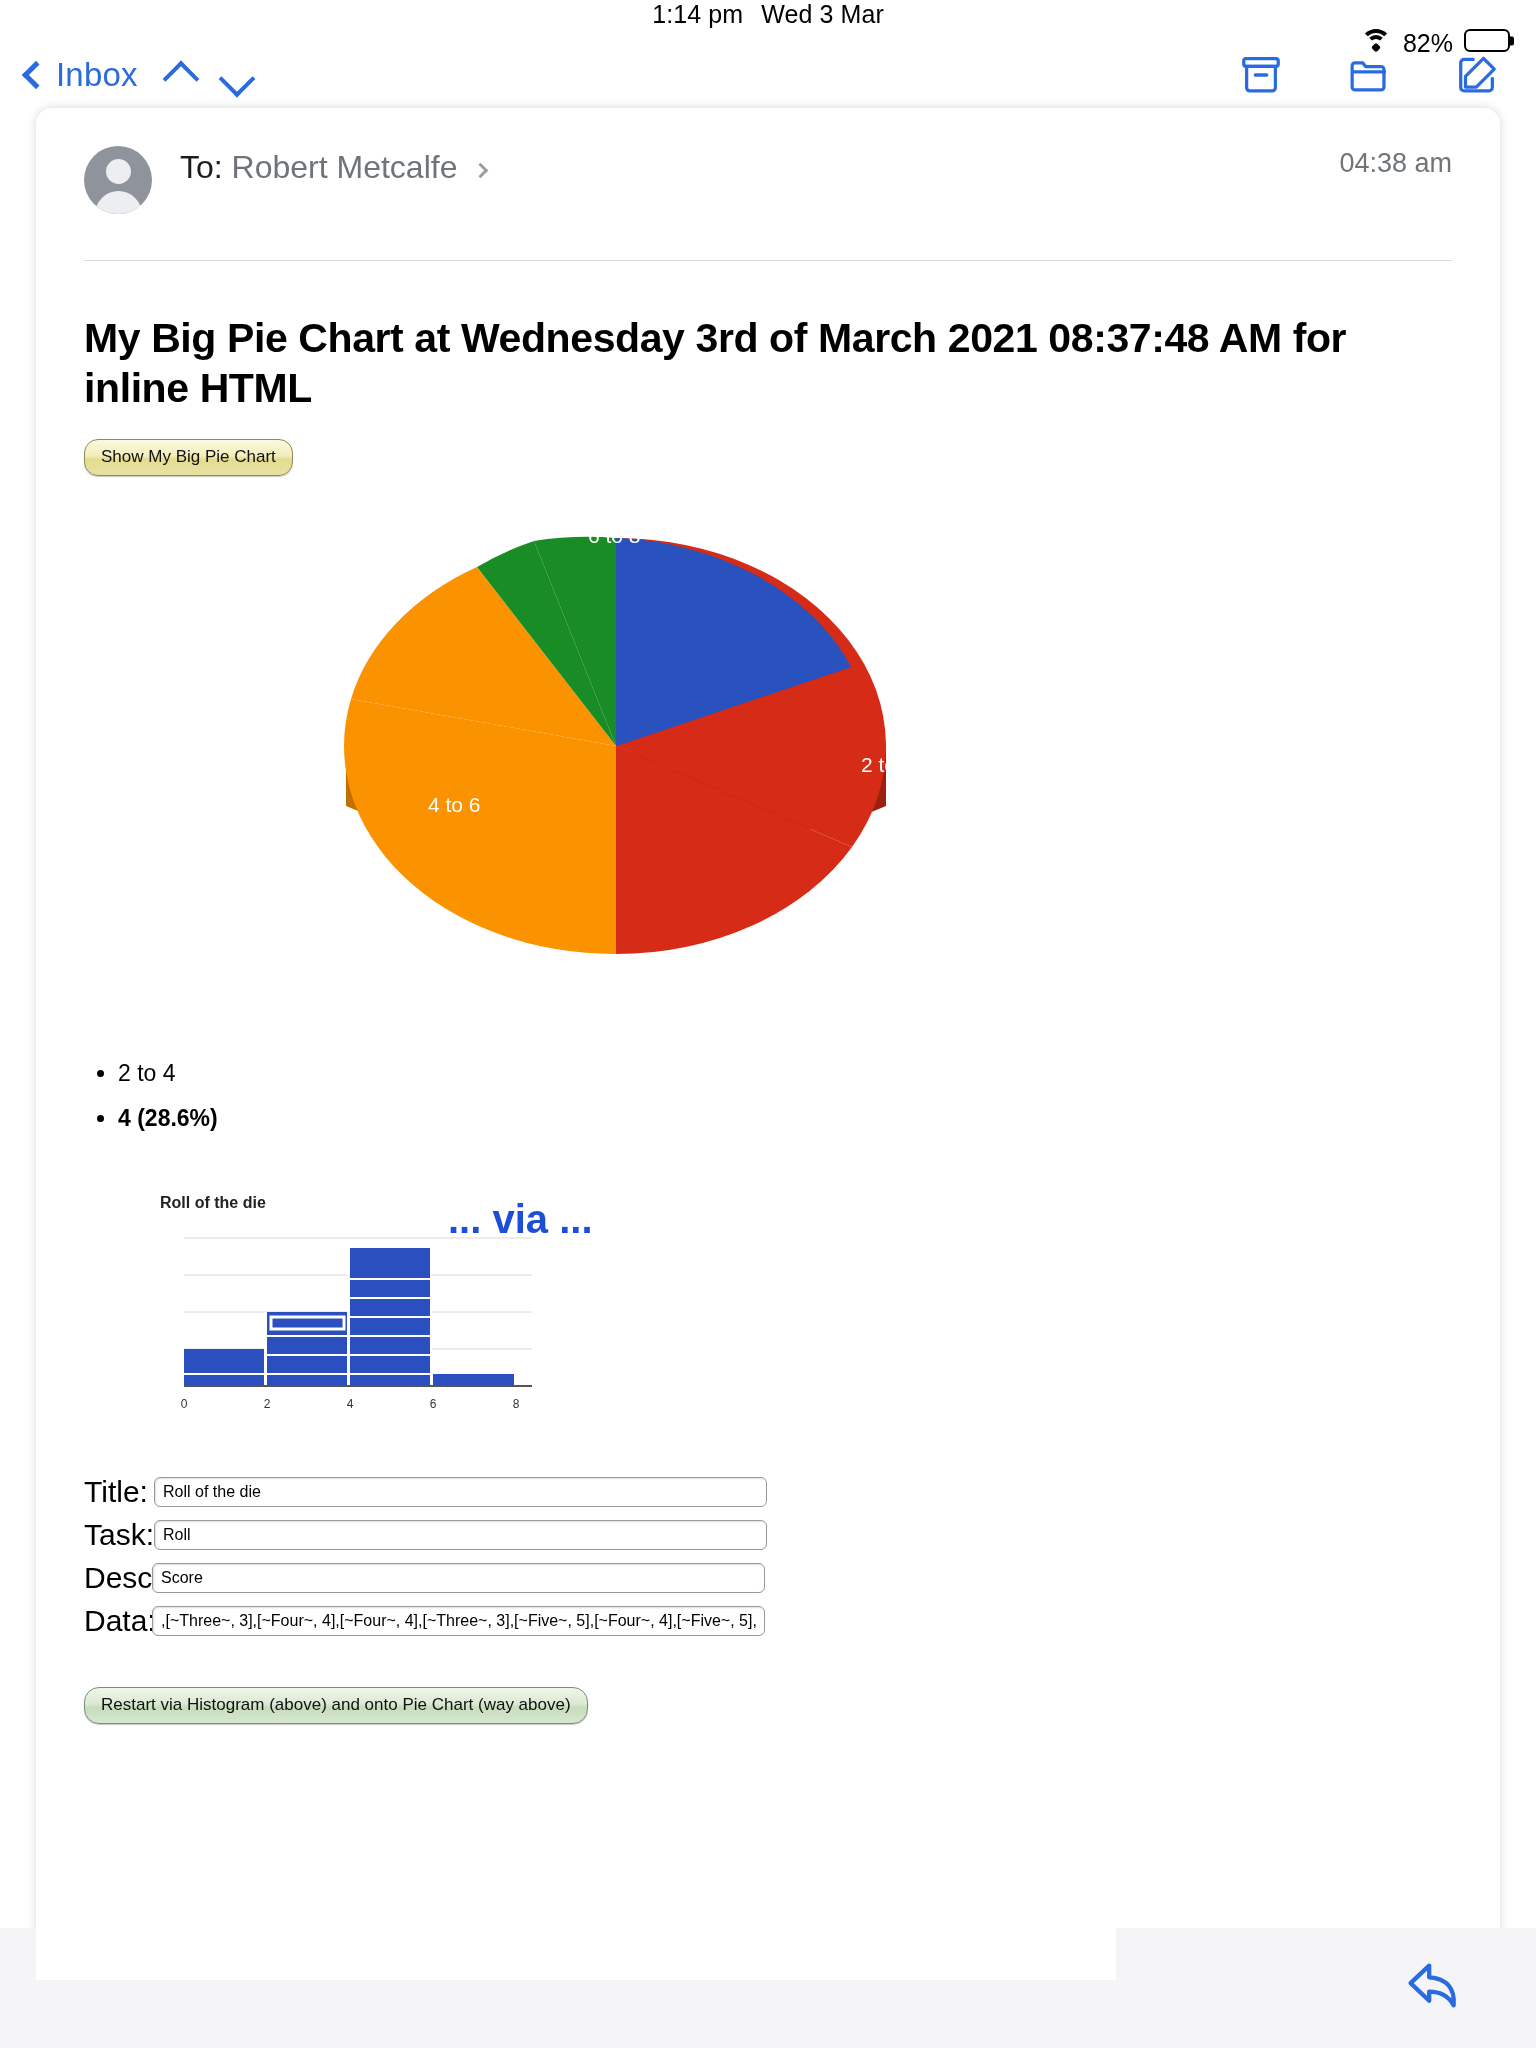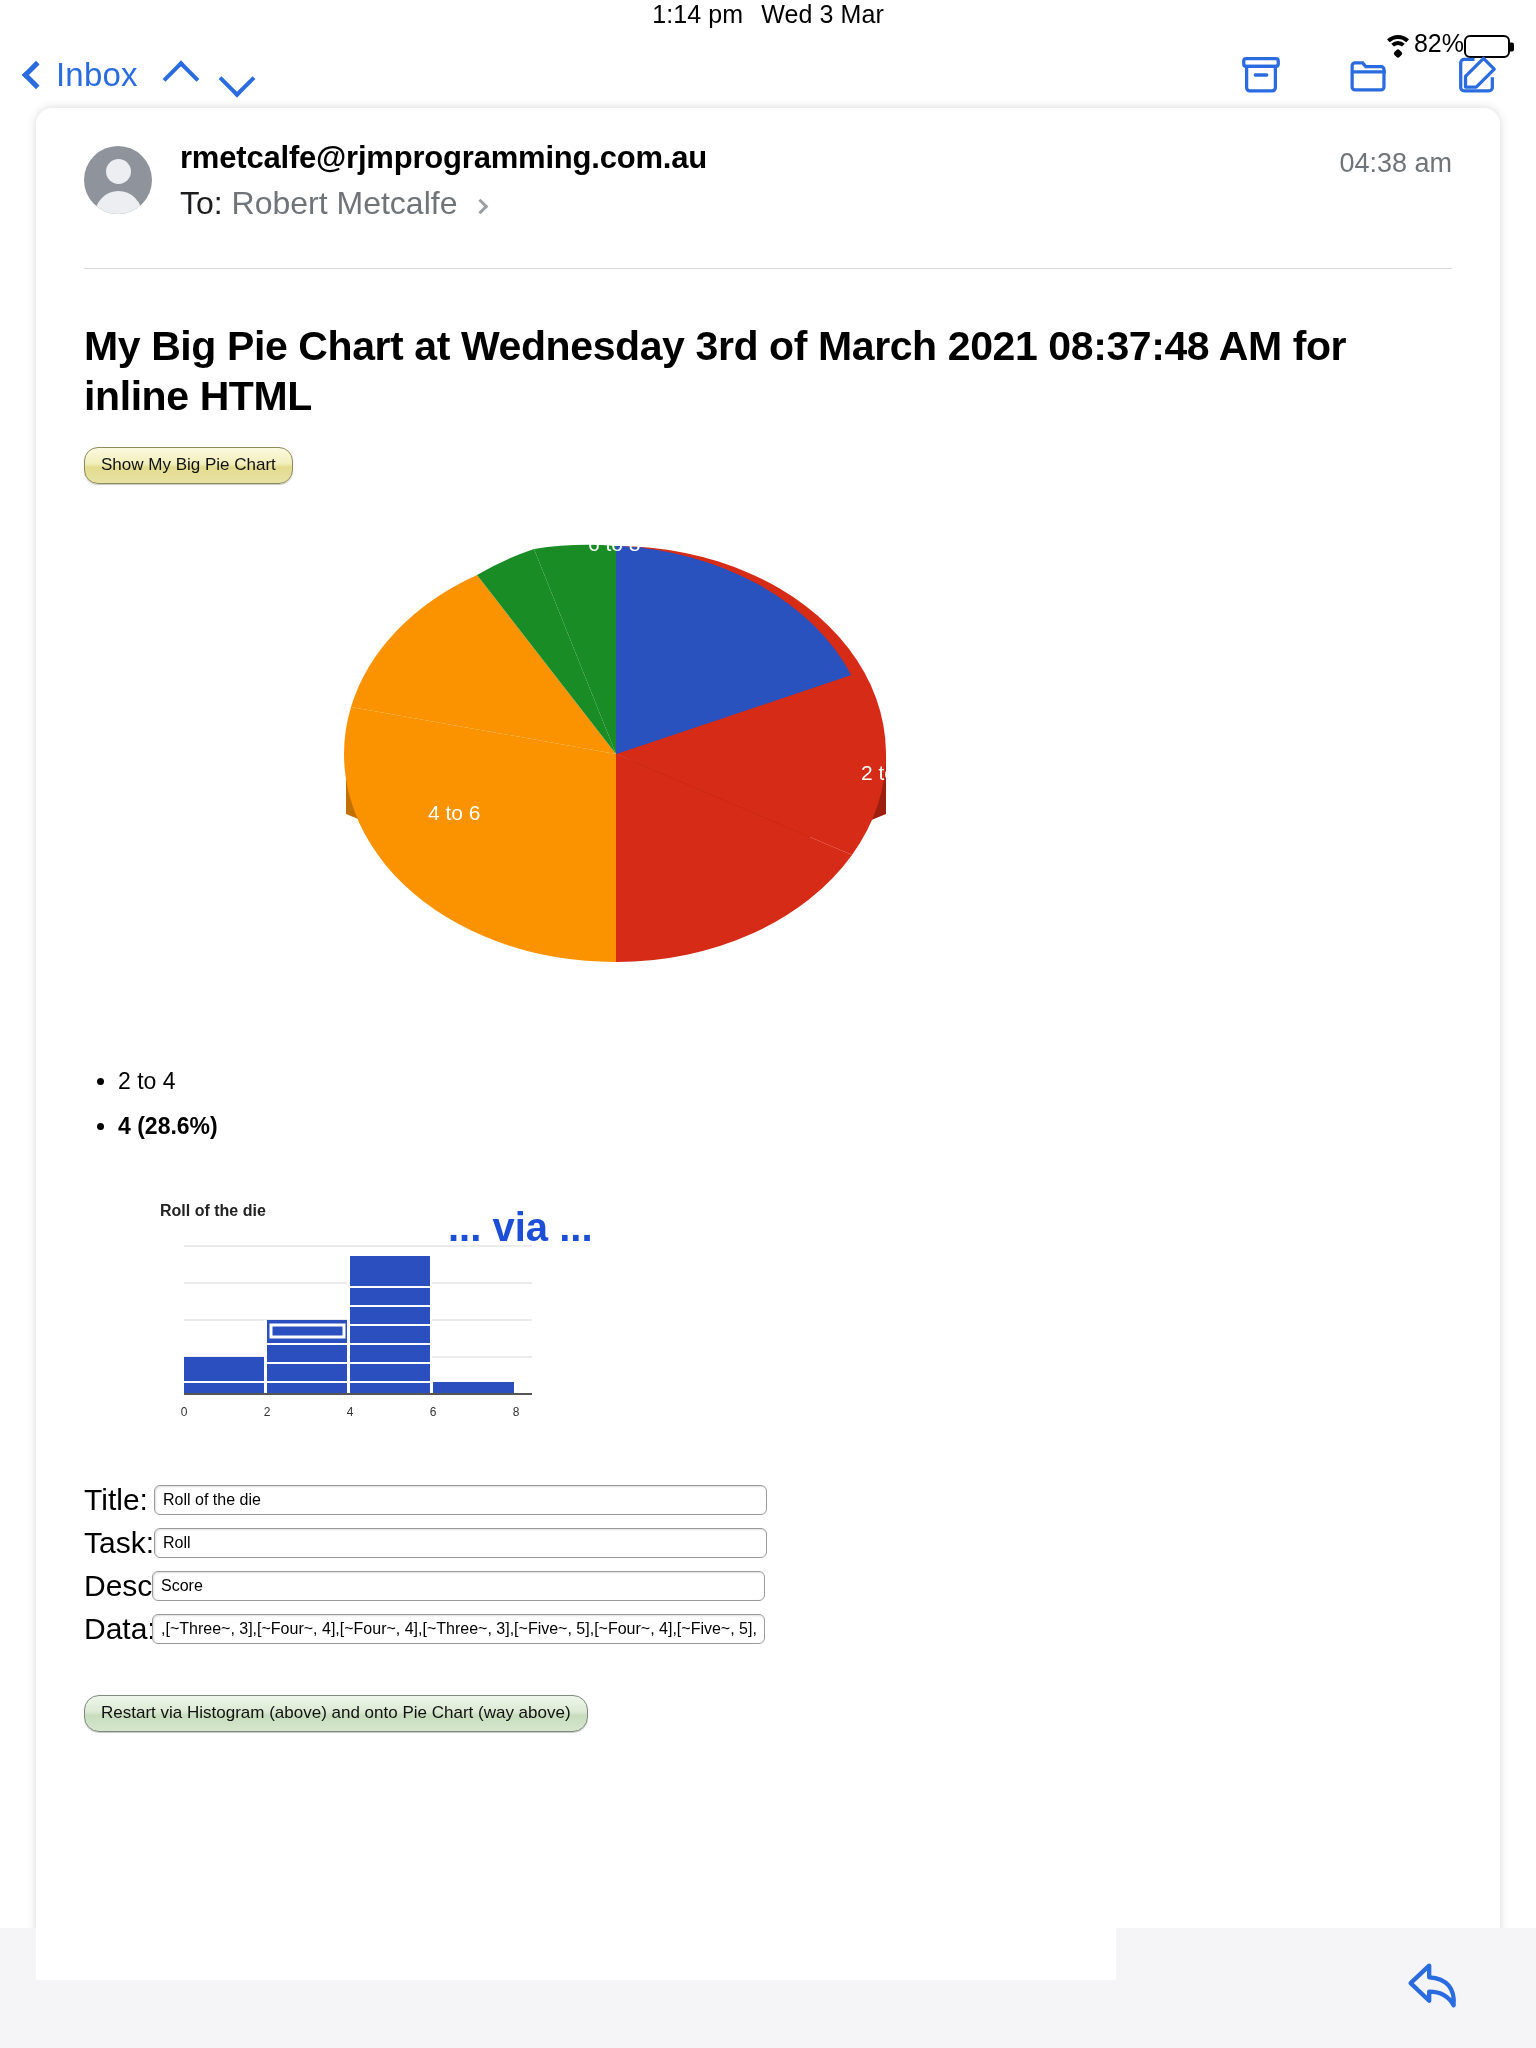--- a/index.html
+++ b/index.html
@@ -11,21 +11,21 @@
   }
   body { position: relative; }
 
   
   .statusbar {
     position: absolute; top: 0; left: 0; width: 1536px; height: 42px;
     display: flex; align-items: center; padding: 0 26px; flex-direction: column;
   }
   .status-left { display: flex; align-items: baseline; gap: 18px;
     font-size: 25px; color: #000; letter-spacing: .1px; }
-  .status-right { margin-left: auto; display: flex; align-items: flex-end; }
+  .status-right { margin-left: auto; display: flex; align-items: flex-start; gap: 11px; }
   .wifi-icon { width: 31px; height: 23px; position: relative; }
   .wifi-icon i { position: absolute; border: 4px solid #000; border-radius: 50%;
      border-color: #000 transparent transparent transparent; left: 50%; transform: translateX(-50%) rotate(0deg); }
   .wifi-a { width: 31px; height: 31px; top: 0; }
   .wifi-b { width: 19px; height: 19px; top: 6px; }
   .wifi-dot { position: absolute; width: 7px; height: 7px; background: #000;
      border-radius: 2px; left: 50%; transform: translateX(-50%) rotate(45deg); top: 15px; }
   .batt-pct { font-size: 25px; color: #000; }
   .batt { width: 46px; height: 23px; border: 2.5px solid #000; border-radius: 6px;
     position: relative; padding: 2.5px; }
@@ -192,21 +192,20 @@
     </span>
   </div>
 </div>
 
 <div class="card">
 
   <div class="msg-head">
     <div class="head-row">
       <div class="avatar"></div>
       <div class="head-text">
-        <div class="sender">rmetcalfe@rjmprogramming.com.au</div>
         <div class="to-line">
           <b>To:</b>
           <span>Robert Metcalfe</span>
           <span class="to-chev"></span>
         </div>
       </div>
     </div>
     <div class="timestamp">04:38 am</div>
   </div>
   <div class="hrule"></div>

